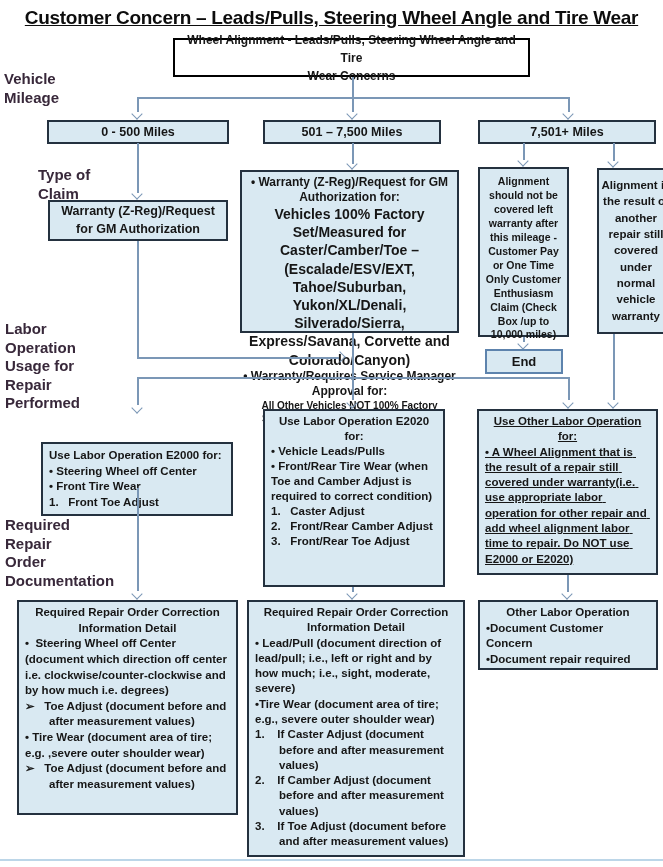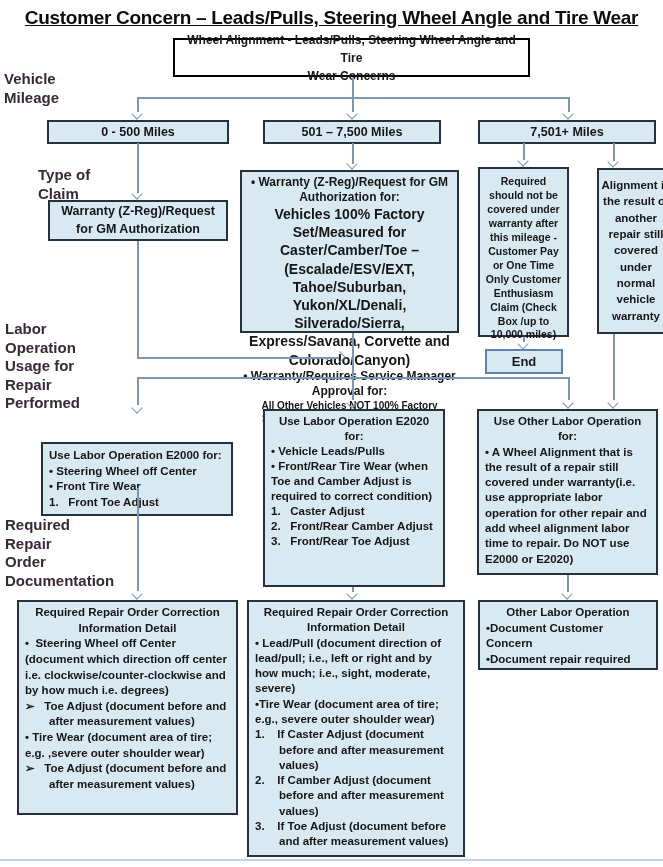--- a/index.html
+++ b/index.html
@@ -84,21 +84,21 @@
   <div class="bx" style="left:240px;top:170px;width:219px;height:163px;padding:3px 1px;">
     <div class="hd-c" style="font-size:12px;line-height:1.25;">• Warranty (Z-Reg)/Request for GM
 Authorization for:</div>
     <div style="font-size:14px;line-height:1.3;text-align:center;">Vehicles 100% Factory Set/Measured for Caster/Camber/Toe – (Escalade/ESV/EXT, Tahoe/Suburban, Yukon/XL/Denali, Silverado/Sierra, Express/Savana,  Corvette and Colorado/Canyon)</div>
     <div class="hd-c" style="font-size:12px;line-height:1.25;">• Warranty/Requires Service Manager
 Approval for:</div>
     <div style="font-size:10px;line-height:1.3;text-align:center;">All Other Vehicles NOT 100% Factory Set/Measured for Caster/Camber/Toe</div>
   </div>
 
   <div class="bx" style="left:478px;top:167px;width:91px;height:170px;padding:6px 3px;text-align:center;font-size:10.5px;line-height:1.33;">
-    <span>Required should not be covered under warranty after this mileage - Customer Pay or  One Time Only Customer Enthusiasm Claim (Check Box /up to 10,000 miles)</span>
+    <span>Alignment should not be covered left warranty after this mileage - Customer Pay or  One Time Only Customer Enthusiasm Claim (Check Box /up to 10,000 miles)</span>
   </div>
 
   <div class="bx" style="left:575px;top:168px;width:78px;height:166px;padding:7px 2px;text-align:center;font-size:11.5px;line-height:1.42;margin-left:22px;">
     <span>Alignment is the result of another repair still covered under normal vehicle warranty</span>
   </div>
 
   <div class="vl" style="left:523px;top:337px;height:5px;"></div>
   <div class="chev d" style="left:519px;top:340px;"></div>
   <div class="bx blueb flexc" style="left:485px;top:349px;width:78px;height:25px;font-size:13px;">
     <span>End</span>
@@ -129,21 +129,21 @@
   <div class="bx" style="left:263px;top:409px;width:182px;height:178px;padding:3px 6px;font-size:11.5px;line-height:1.3;">
     <div class="hd-c">Use Labor Operation E2020
 for:</div>
     <div class="item">• Vehicle Leads/Pulls</div>
     <div class="item">• Front/Rear Tire Wear (when Toe and Camber Adjust is required to correct condition)</div>
     <div class="item hang">1.   Caster Adjust</div>
     <div class="item hang">2.   Front/Rear Camber Adjust</div>
     <div class="item hang">3.   Front/Rear Toe Adjust</div>
   </div>
 
-  <div class="bx" style="left:477px;top:409px;width:181px;height:166px;padding:3px 6px;font-size:11.5px;line-height:1.33;">
+  <div class="bx" style="left:477px;top:409px;width:181px;height:166px;padding:3px 6px;font-size:11.5px;line-height:1.33;text-decoration:underline;">
     <div class="hd-c">Use Other Labor Operation
 for:</div>
     <div class="item">• A Wheel Alignment that is the result of a repair still covered under warranty(i.e. use appropriate labor operation for other repair and add wheel alignment labor time to repair. Do NOT use E2000 or E2020)</div>
   </div>
 
   <div class="vl" style="left:137px;top:488px;height:103px;"></div>
   <div class="chev d" style="left:133px;top:590px;"></div>
   <div class="vl" style="left:352px;top:587px;height:5px;"></div>
   <div class="chev d" style="left:348px;top:590px;"></div>
   <div class="vl" style="left:567px;top:575px;height:17px;"></div>

